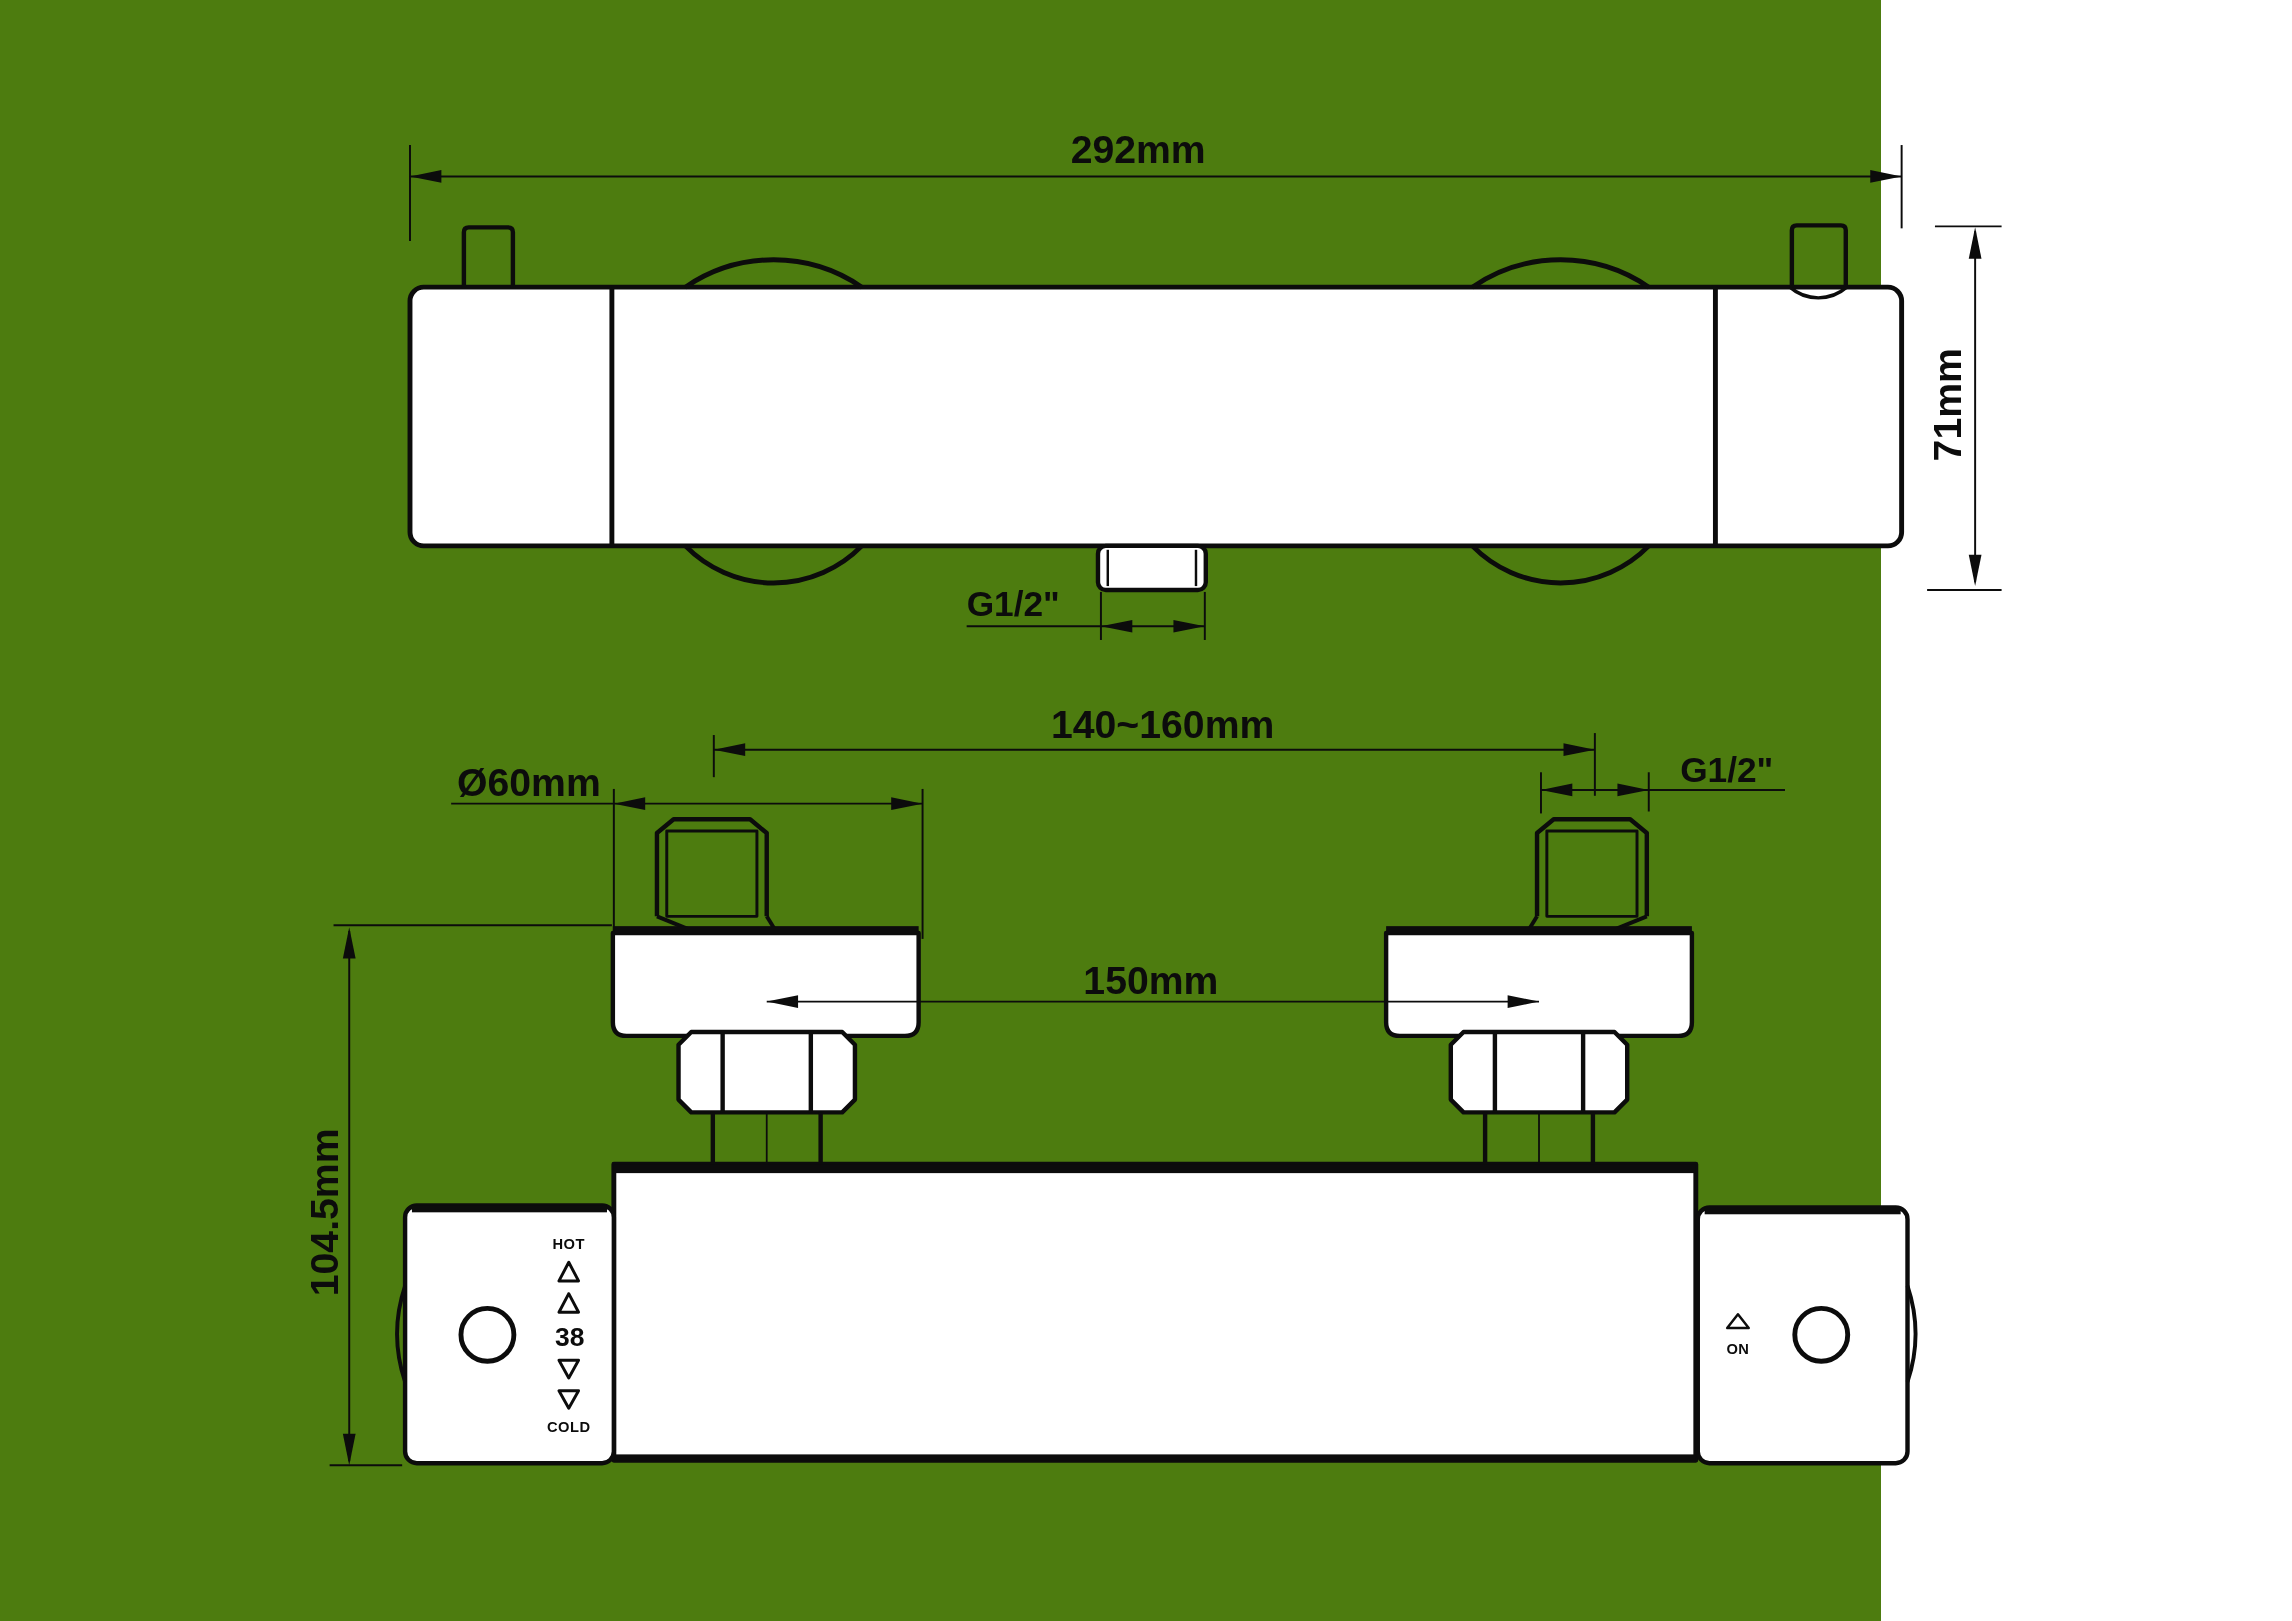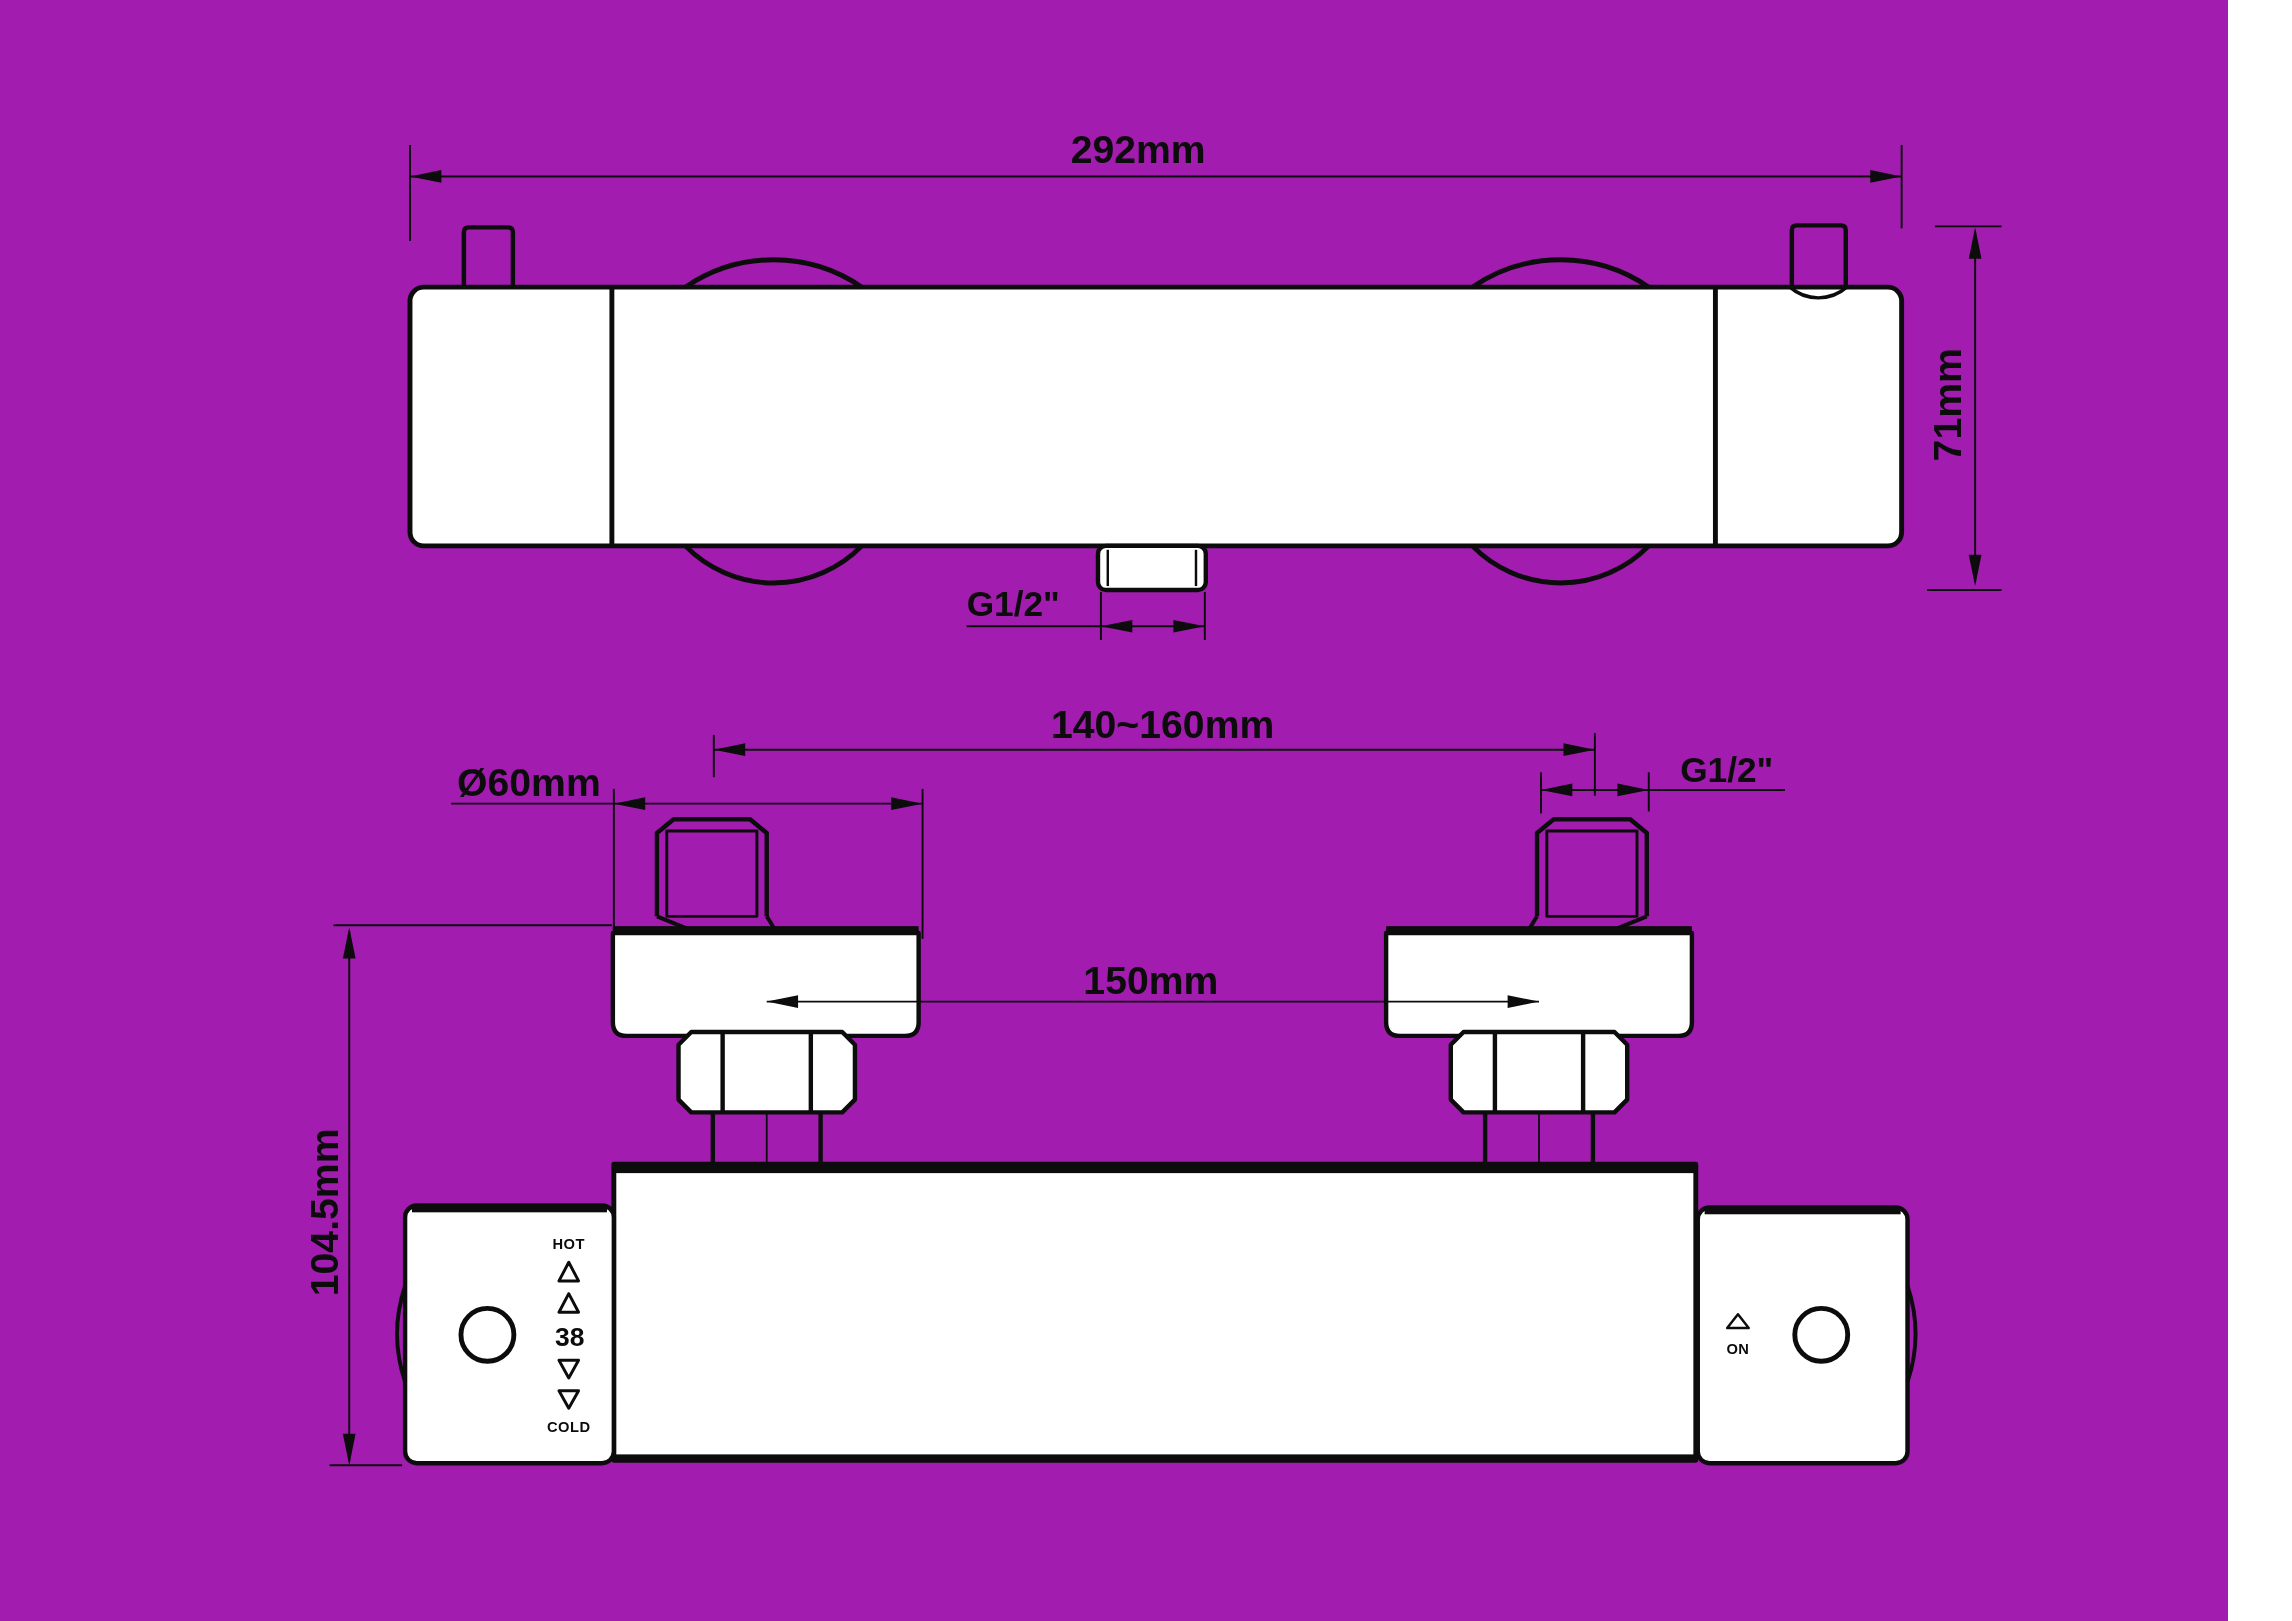--- a/index.html
+++ b/index.html
@@ -1,16 +1,16 @@
 <!DOCTYPE html>
 <html><head>
 <meta charset="utf-8">
 <style>
   html,body{margin:0;padding:0;background:#ffffff;}
-  .canvas{width:2228px;height:1621px;background:#a21caf;}
+  .canvas{width:1881px;height:1621px;background:#4d7c0f;}
   svg{display:block;}
   .ln{stroke:#0c0c0c;fill:none;stroke-linecap:butt;stroke-linejoin:round;}
   .fw{fill:#ffffff;}
   .w5{stroke-width:5;}
   .w45{stroke-width:4.5;}
   .w4{stroke-width:4;}
   .w35{stroke-width:3.5;}
   .w3{stroke-width:3;}
   .w25{stroke-width:2.5;}
   .w2{stroke-width:2;}

